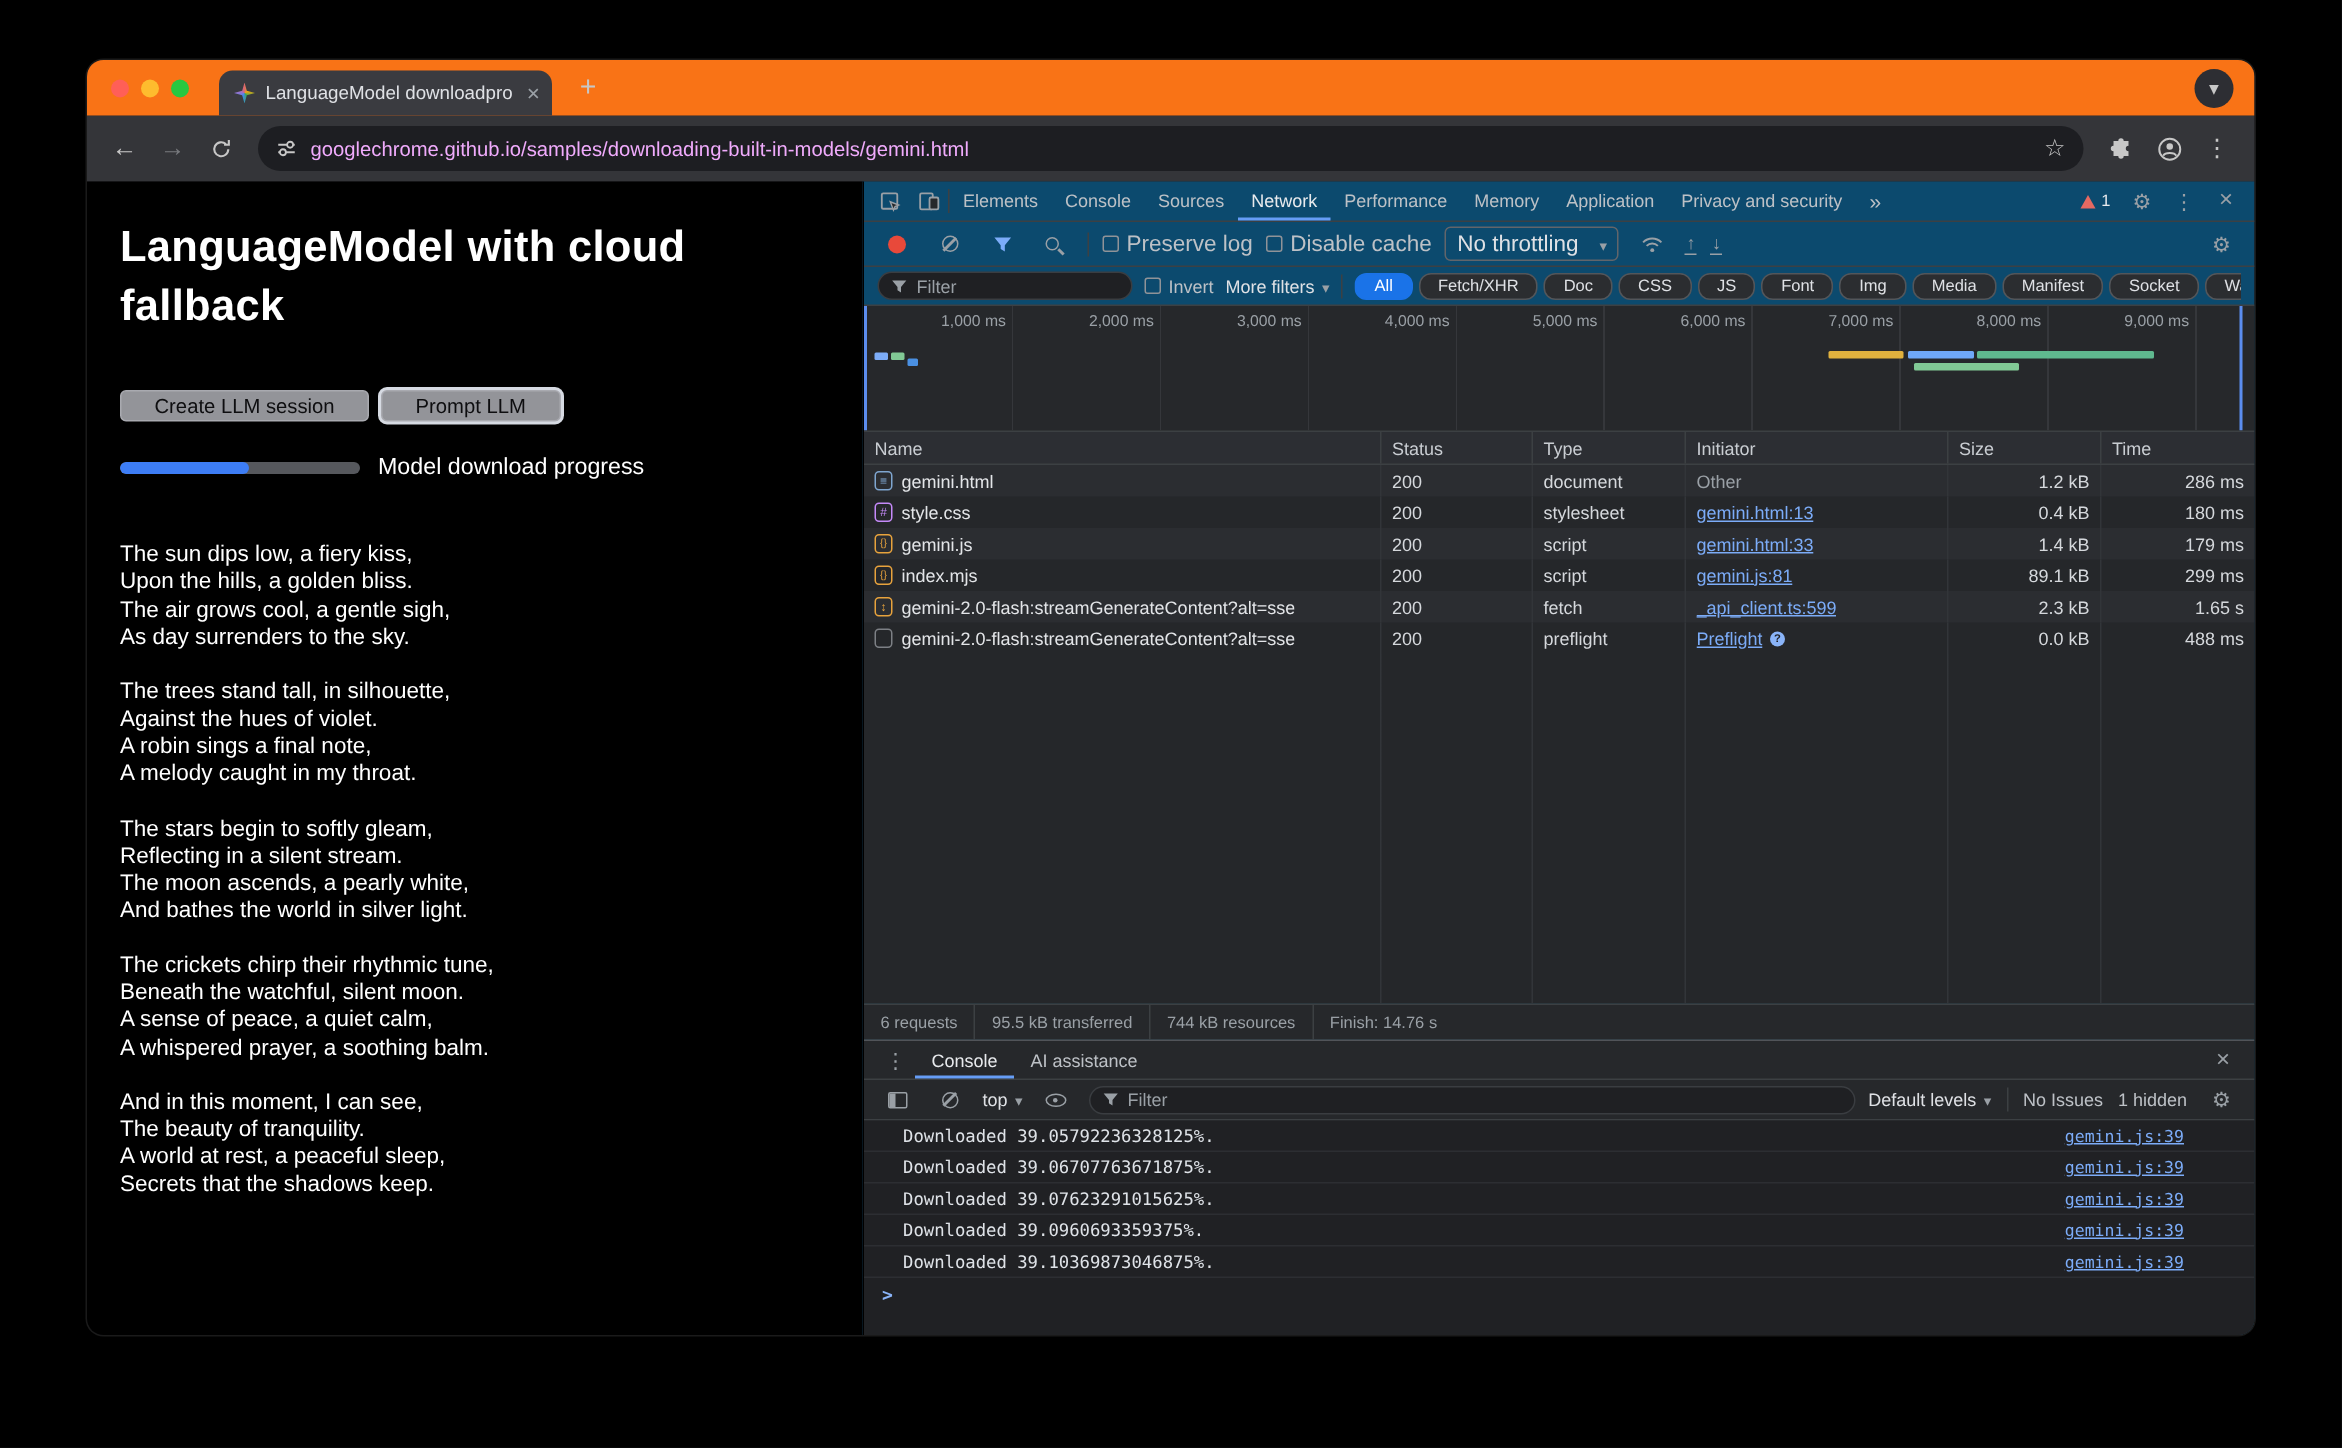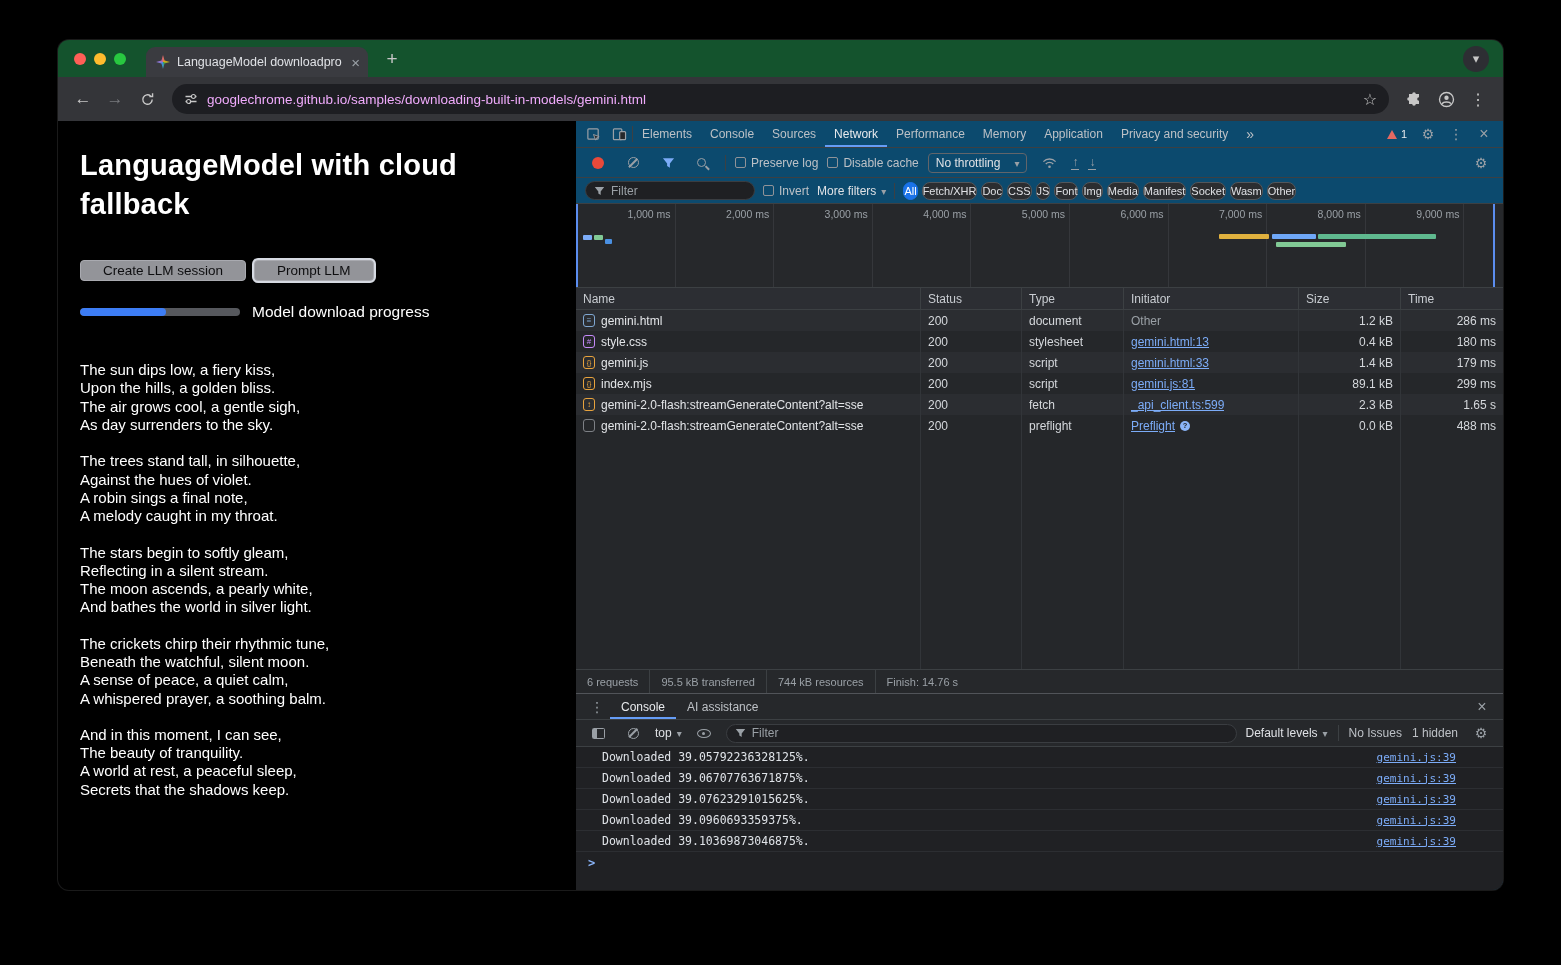--- a/index.html
+++ b/index.html
@@ -3,21 +3,21 @@
 <meta charset="utf-8">
 <style>
   * { box-sizing: border-box; margin: 0; padding: 0; }
   html,body { width:1561px; height:965px; background:#000; font-family:"Liberation Sans",sans-serif; overflow:hidden; }
 
   .window{ position:absolute; left:58px; top:40px; width:1445px; height:850px; border-radius:11px; overflow:hidden;
            background:#202124; box-shadow:0 0 0 1px rgba(255,255,255,.10), 0 18px 50px rgba(0,0,0,.7);
            display:flex; flex-direction:column; }
 
   
-  .tabstrip{ height:37px; background:#14532d; display:flex; align-items:flex-end; padding:0 10px; position:relative; flex:none; }
+  .tabstrip{ height:37px; background:#f97316; display:flex; align-items:flex-end; padding:0 10px; position:relative; flex:none; }
   .traffic{ display:flex; gap:8px; align-items:center; align-self:center; padding:0 10px 0 6px; }
   .dot{ width:12px; height:12px; border-radius:50%; }
   .dot.red{ background:#ff5f57; } .dot.yellow{ background:#febc2e; } .dot.green{ background:#28c840; }
   .tab{ height:30px; width:222px; background:#3a3b40; border-radius:9px 9px 0 0; display:flex; align-items:center; gap:7px;
         padding:0 8px 0 10px; color:#dfe1e5; font-size:12.5px; margin-left:10px; }
   .favicon{ width:14px; height:14px; flex:none;
         background:conic-gradient(from 210deg,#4285f4,#9b72cb,#d96570,#f2a60c,#34a853,#4285f4);
         clip-path:polygon(50% 0%,61% 39%,100% 50%,61% 61%,50% 100%,39% 61%,0% 50%,39% 39%); }
   .tab-title{ flex:1; white-space:nowrap; overflow:hidden; text-overflow:ellipsis; }
   .gicon{ color:#c7c7c7; display:inline-flex; align-items:center; justify-content:center; }
@@ -63,38 +63,38 @@
   .dt-tab{ padding:0 9px; height:100%; display:flex; align-items:center; font-size:12px; color:#bdc1c6; white-space:nowrap; }
   .dt-tab.selected{ color:#e8eaed; box-shadow:inset 0 -2px 0 #669df6; }
   .g-more::before{ content:"»"; font-size:14px; color:#bdc1c6; }
   .dt-right{ margin-left:auto; display:flex; align-items:center; gap:2px; padding-right:2px; }
   .warnbadge{ display:flex; align-items:center; gap:4px; padding:0 6px; font-size:11px; color:#e8eaed; }
   .tri{ width:0; height:0; border-left:5.5px solid transparent; border-right:5.5px solid transparent; border-bottom:9.5px solid #e46962; }
   .g-gear::before{ content:"⚙"; font-size:14px; color:#9aa0a6; }
   .g-kebab-g::before{ content:"⋮"; font-size:14px; color:#9aa0a6; }
   .g-x::before{ content:"×"; font-size:16px; color:#9aa0a6; }
 
-  .dt-nettoolbar{ height:30px; flex:none; display:flex; align-items:center; gap:9px; padding:0 9px; border-bottom:1px solid #3c4043; font-size:12px; color:#bdc1c6; }
+  .dt-nettoolbar{ height:30px; flex:none; display:flex; align-items:center; gap:9px; padding:0 9px; border-bottom:1px solid #3c4043; font-size:15px; color:#bdc1c6; }
   .rec{ width:12px; height:12px; border-radius:50%; background:#e8493a; }
   .circ-slash{ width:11px; height:11px; border:1.5px solid #9aa0a6; border-radius:50%; position:relative; }
   .circ-slash::after{ content:""; position:absolute; left:-2px; top:3.5px; width:12px; height:1.5px; background:#9aa0a6; transform:rotate(-45deg); }
   .ic-search{ width:9px; height:9px; border:1.5px solid #9aa0a6; border-radius:50%; position:relative; margin-right:3px; }
   .ic-search::after{ content:""; position:absolute; width:5px; height:1.5px; background:#9aa0a6; transform:rotate(45deg); right:-4.5px; bottom:-2px; }
   .cbgroup{ display:flex; align-items:center; gap:5px; }
   .cb{ width:11px; height:11px; border:1px solid #909398; border-radius:2px; flex:none; }
   .dd{ display:flex; align-items:center; gap:14px; border:1px solid #62656a; border-radius:4px; padding:2px 7px; color:#dfe1e5; }
   .caret::before{ content:"▾"; font-size:10px; color:#9aa0a6; }
   .arr{ font-size:12px; color:#9aa0a6; border-bottom:1.5px solid #9aa0a6; line-height:1; padding:0 1px 1px; }
   .g-up::before{ content:"↑"; } .g-down::before{ content:"↓"; }
 
   .dt-filterrow{ height:26px; flex:none; display:flex; align-items:center; gap:8px; padding:0 9px; border-bottom:1px solid #3c4043; font-size:12px; color:#bdc1c6; }
   .filterbox{ width:170px; height:19px; background:#1f2023; border:1px solid #3a3d41; border-radius:11px; display:flex; align-items:center; gap:6px; padding:0 8px; color:#9aa0a6; flex:none; }
   .dd-plain{ display:flex; align-items:center; gap:5px; color:#dfe1e5; white-space:nowrap; }
   .chips{ display:flex; gap:4px; align-items:center; overflow:hidden; }
-  .chip{ padding:2px 0; border-radius:8px; font-size:11px; color:#dfe1e5; background:#2b2d30; border:1px solid #53565a; white-space:nowrap; }
+  .chip{ padding:2px 12px; border-radius:8px; font-size:11px; color:#dfe1e5; background:#2b2d30; border:1px solid #53565a; white-space:nowrap; }
   .chip.selected{ background:#1a73e8; border-color:#1a73e8; color:#fff; }
 
   .dt-overview{ height:84px; flex:none; position:relative; border-bottom:1px solid #3c4043; background:#26282b; overflow:hidden; }
   .ov-canvas{ position:absolute; inset:0; background-image:repeating-linear-gradient(to right,#35373b 0 1px,transparent 1px 98.6px); }
   .ov-label{ position:absolute; top:4px; width:70px; text-align:right; font-size:10.5px; color:#9aa0a6; left:calc(var(--i) * 98.6px - 74px); }
   .seg{ position:absolute; height:5px; border-radius:1px; }
   .ov-edge{ position:absolute; top:0; bottom:0; width:2px; background:#5b8def; }
 
   .dt-table{ flex:1; min-height:0; display:flex; flex-direction:column; font-size:12px; }
   .grid6{ display:grid; grid-template-columns:345px 101px 102px 175px 102px 1fr; }

